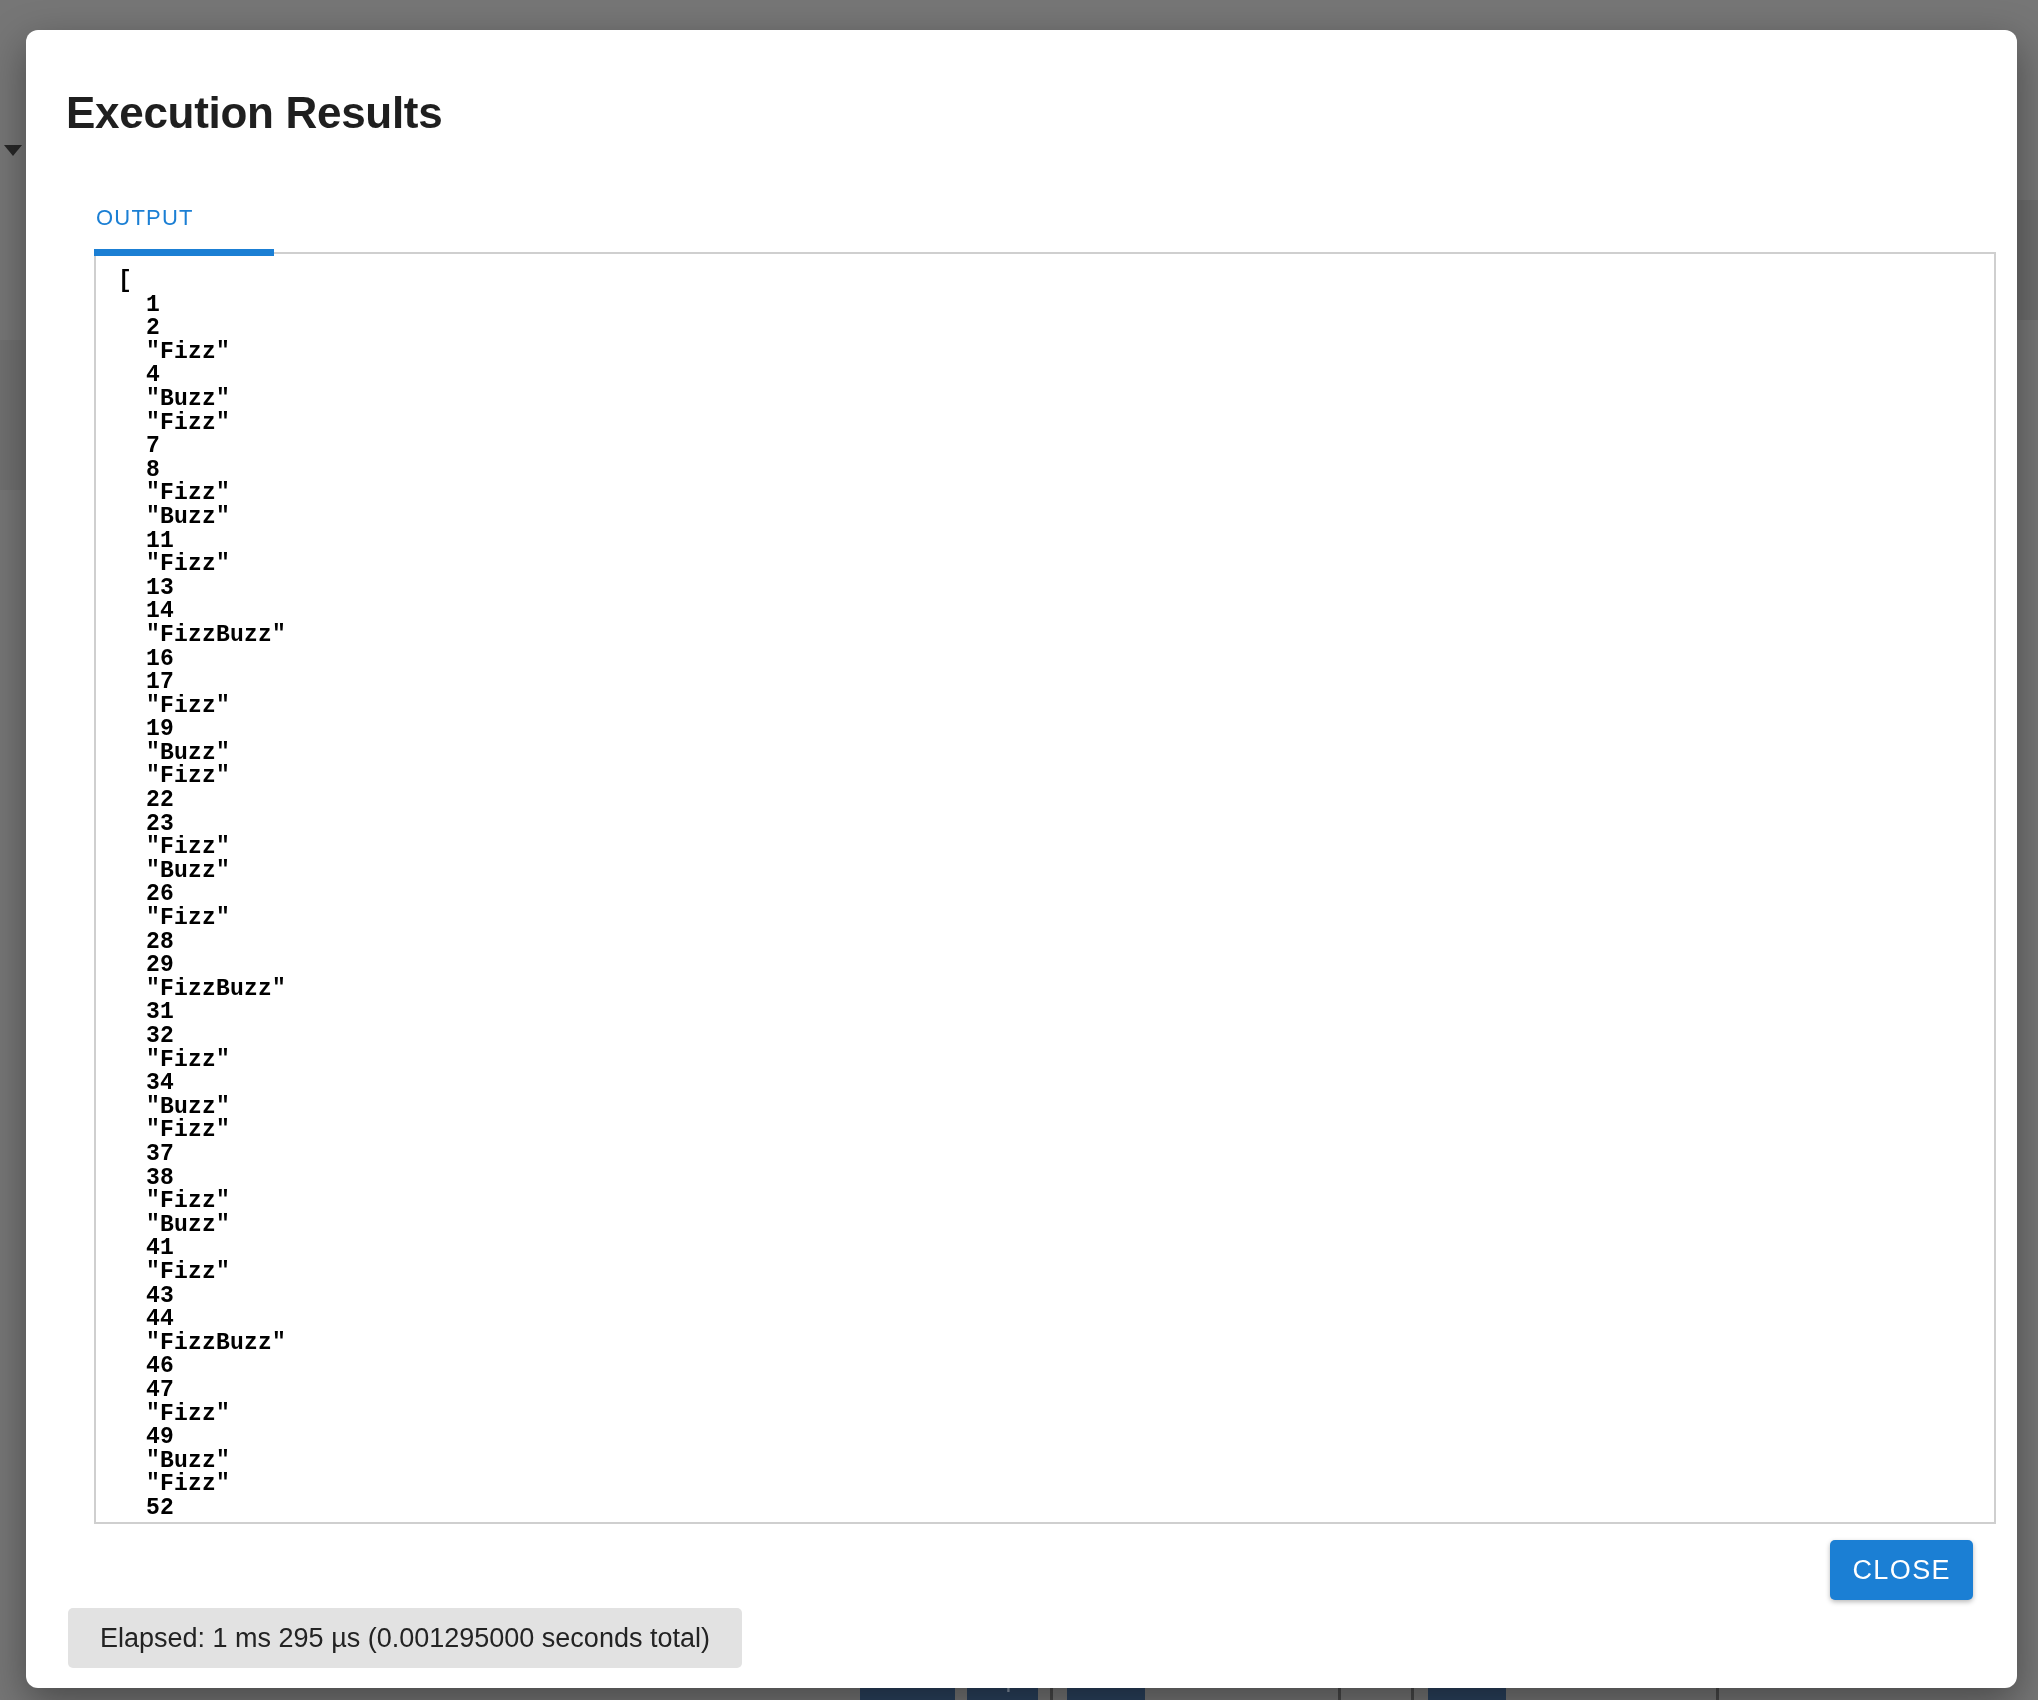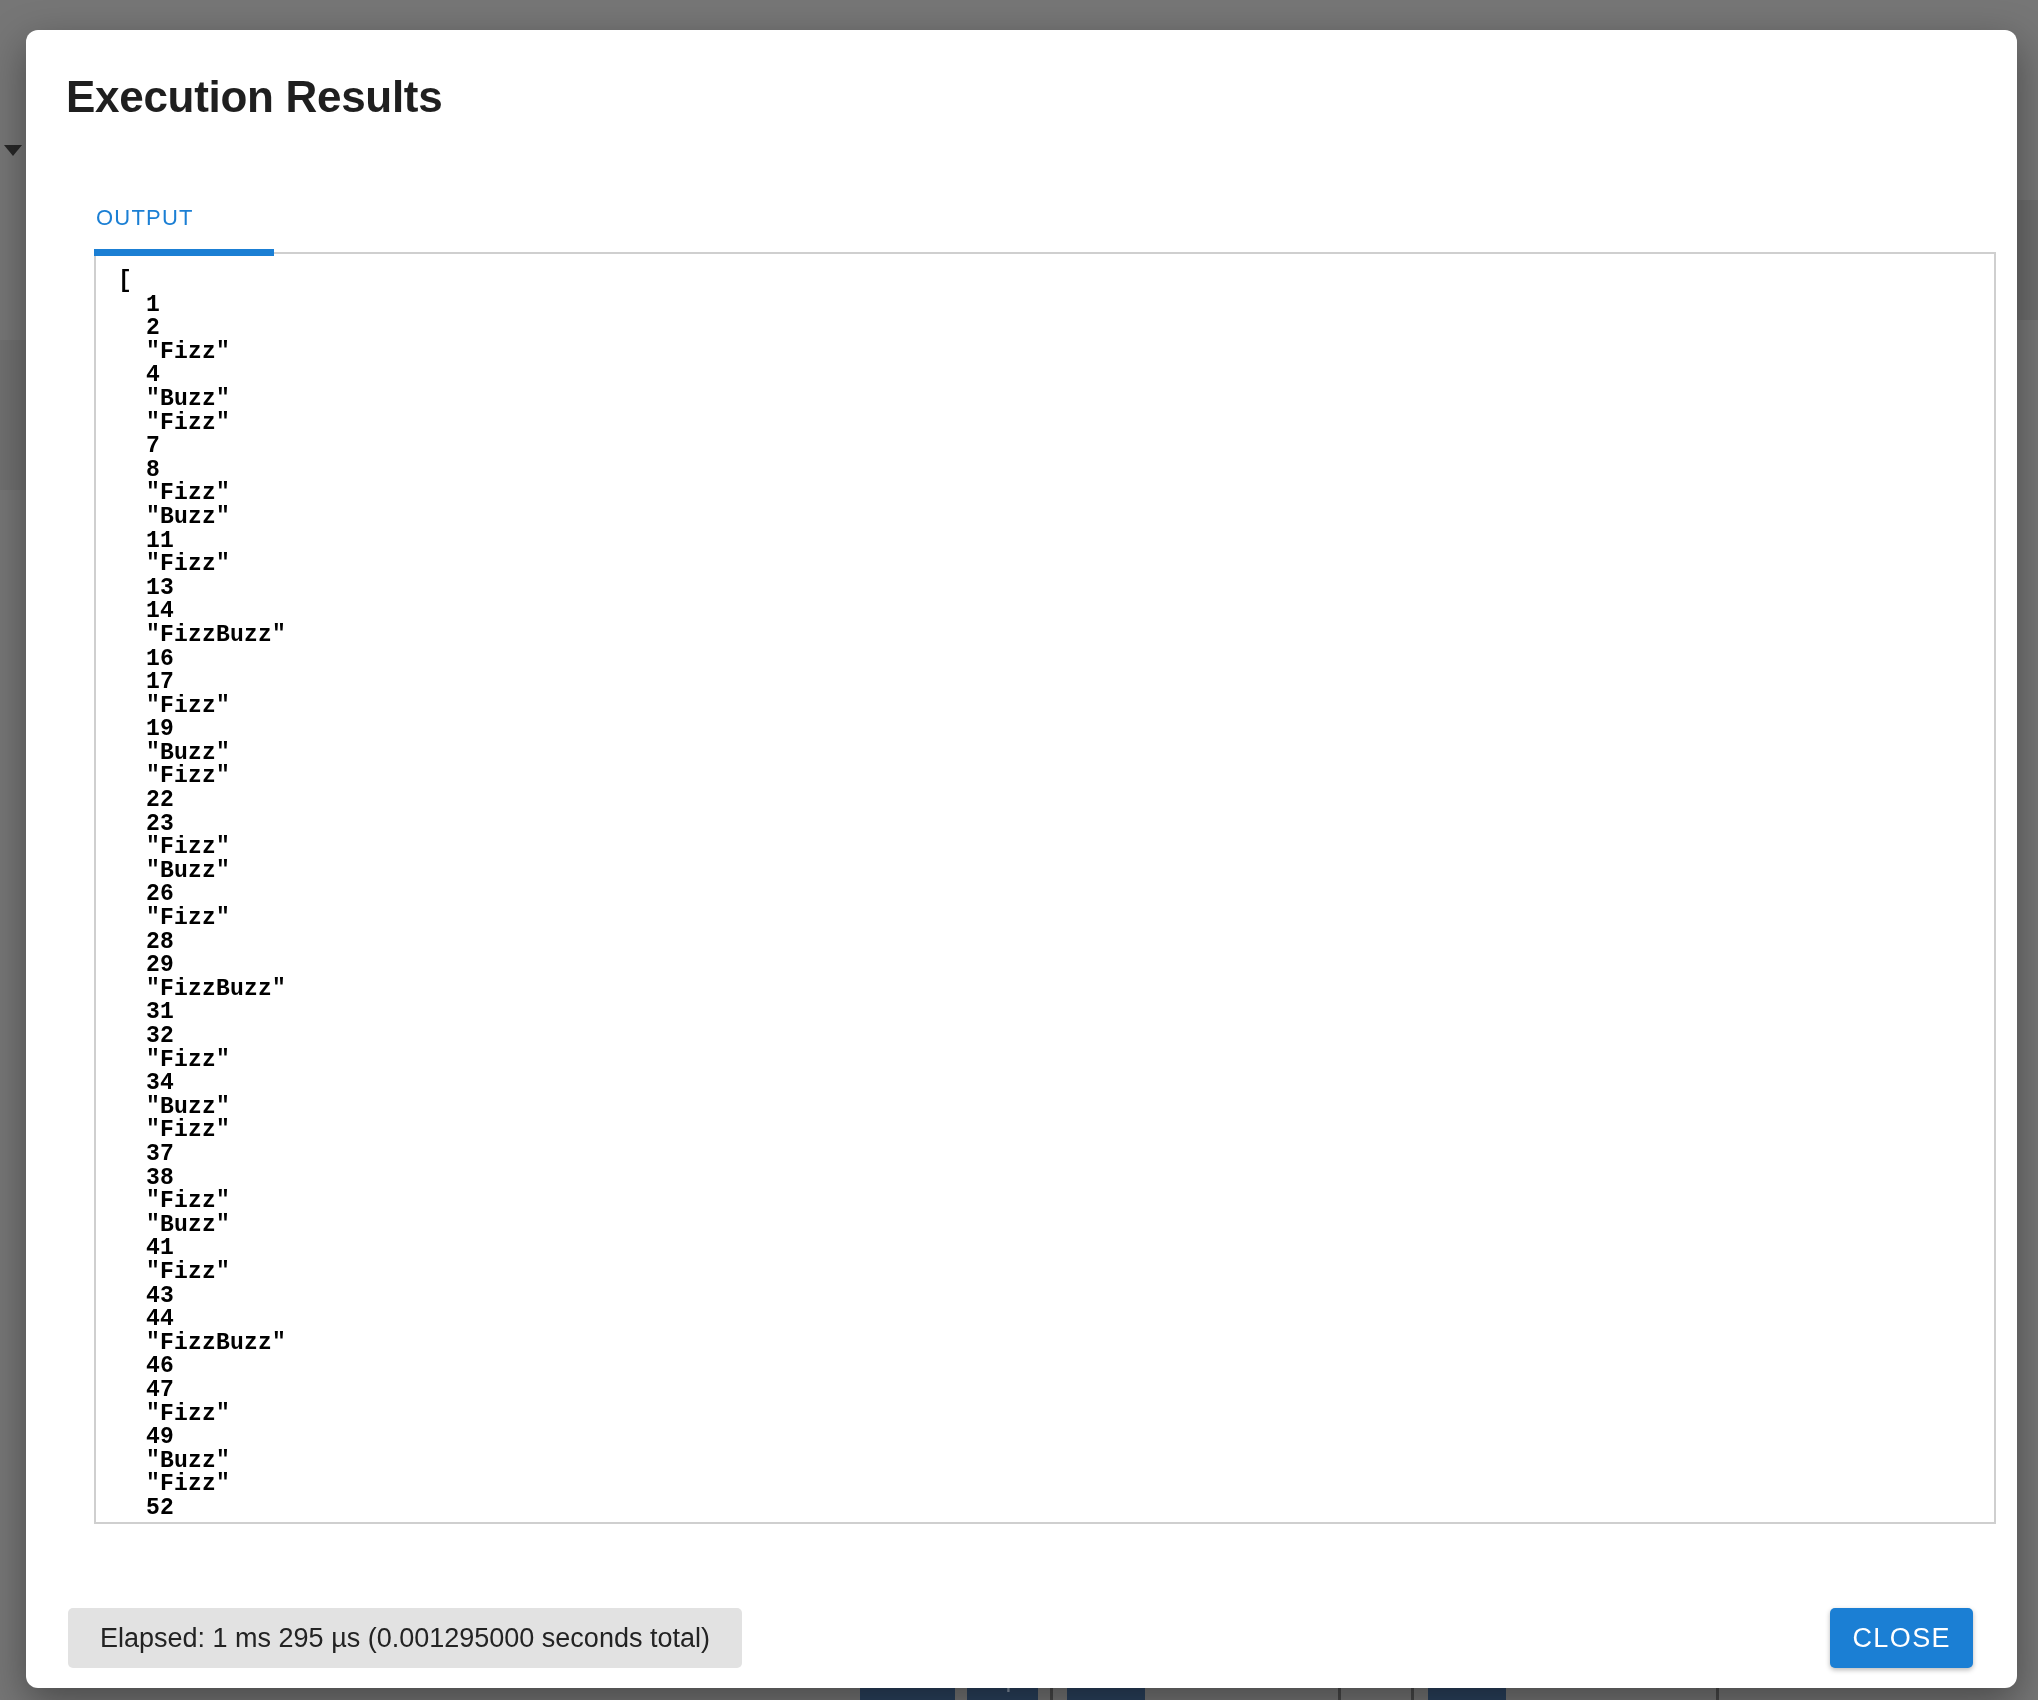--- a/index.html
+++ b/index.html
@@ -102,21 +102,21 @@
     background: #ffffff;
     border-radius: 12px;
     box-shadow: 0 14px 40px rgba(0,0,0,0.38);
     box-sizing: border-box;
     overflow: hidden;
   }
 
   #dialog-title {
     position: absolute;
     left: 40px;
-    top: 42px;
+    top: 58px;
     font-size: 44px;
     font-weight: bold;
     color: #1f1f1f;
     letter-spacing: -0.3px;
   }
 
   
   #tab-bar {
     position: absolute;
     left: 42px;
@@ -193,21 +193,21 @@
     display: flex;
     align-items: center;
     padding: 0 32px;
     font-size: 27px;
     color: #232323;
     white-space: nowrap;
   }
   #close-button {
     position: absolute;
     right: 44px;
-    top: 1578px;
+    top: 1510px;
     min-width: 132px;
     height: 60px;
     background: #1b7fd4;
     color: #ffffff;
     border: none;
     border-radius: 5px;
     font-size: 27px;
     letter-spacing: 1.4px;
     font-family: "Liberation Sans", sans-serif;
     cursor: pointer;

